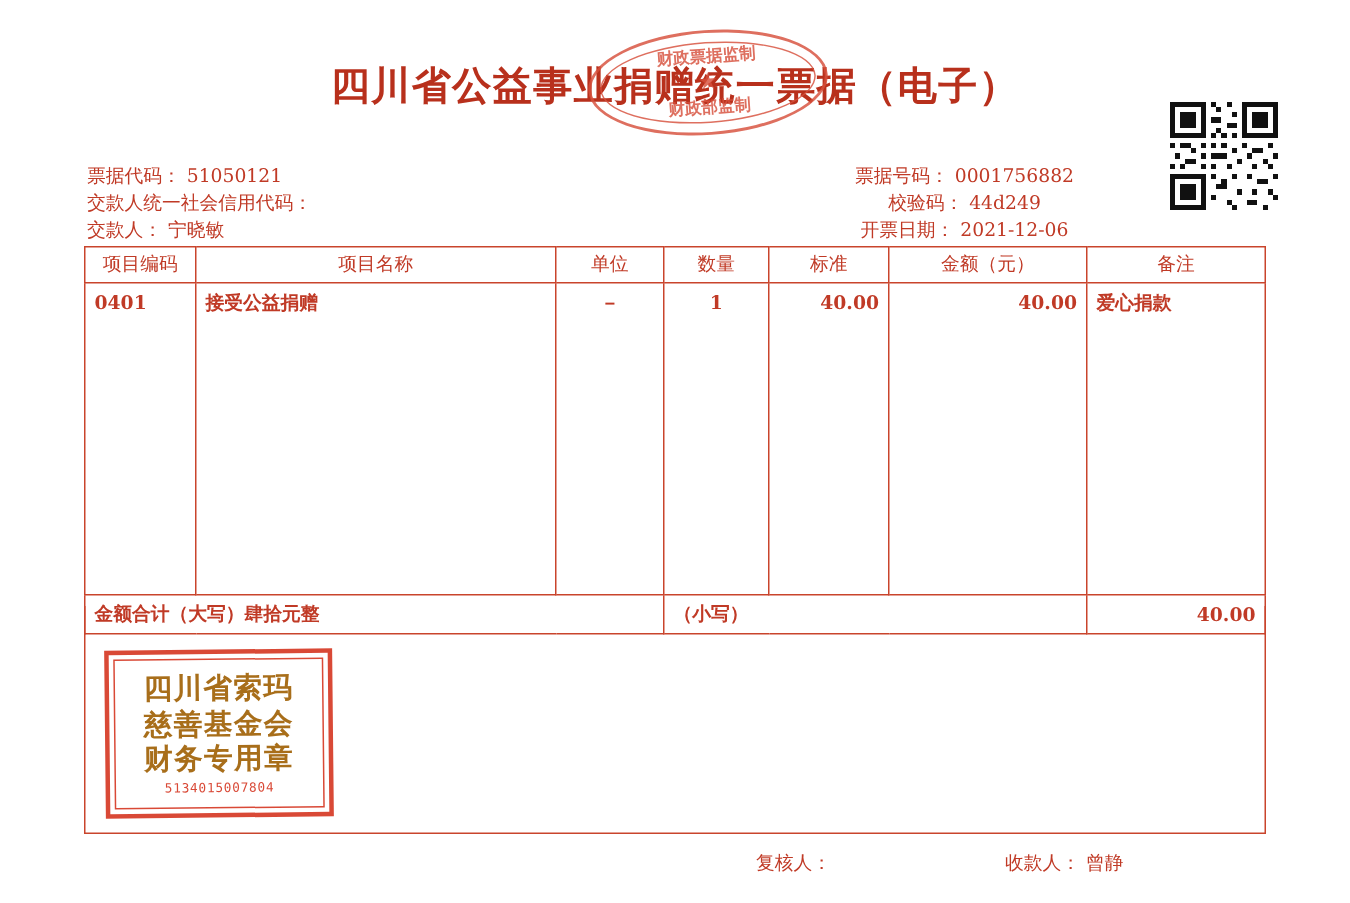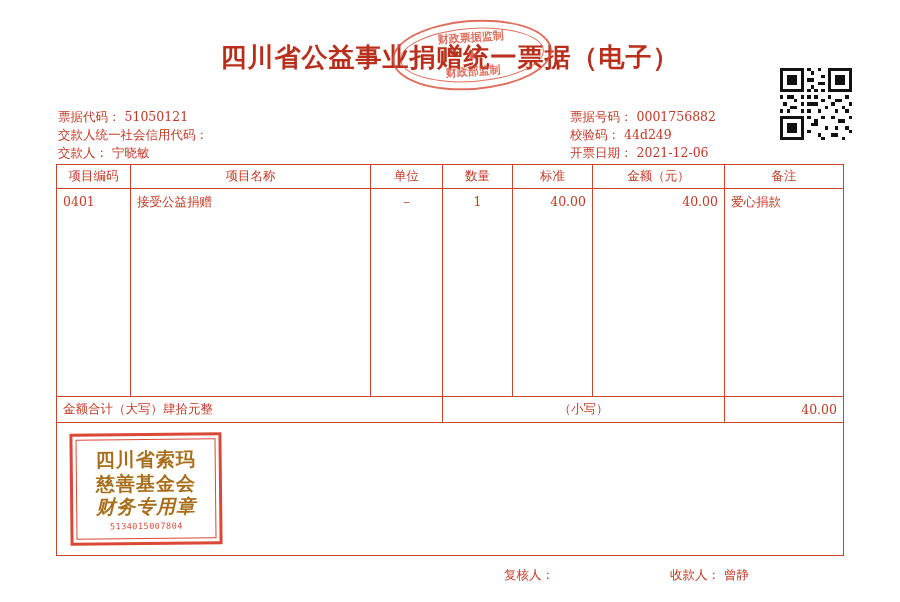--- a/index.html
+++ b/index.html
@@ -88,37 +88,37 @@
 
   
   .meta {
     position: absolute;
     font-size: 12.5px;
     line-height: 18px;
     white-space: nowrap;
     font-family: "DejaVu Serif", serif;
   }
   .meta-left { left: 58px; top: 108px; }
-  .meta-right { left: 570px; top: 108px; }
+  .meta-right { left: 570px; top: 108px; text-align: center; }
   .meta .row { height: 18px; }
   .meta .lbl { }
   .meta .val { }
 
   
   .tbl {
     position: absolute;
     left: 56px; top: 164px;
     width: 788px;
     border-collapse: collapse;
     font-family: "DejaVu Serif", serif;
   }
   .tbl td, .tbl th {
     border: 1px solid #c9442c;
     font-size: 12.5px;
-    font-weight: normal;
+    font-weight: bold;
     padding: 0 6px;
     color: #c03a26;
   }
   .tbl thead th {
     height: 24px;
     text-align: center;
     font-weight: normal;
   }
   .tbl tbody td {
     height: 208px;
@@ -132,21 +132,21 @@
   .c-std    { width: 80px; text-align: right; padding-right: 10px; }
   .c-amt    { width: 132px; text-align: right; padding-right: 10px; }
   .c-note   { }
 
   .total-row td {
     height: 26px !important;
     vertical-align: middle !important;
     padding-top: 0 !important;
   }
   .total-left { position: relative; }
-  .total-mid { text-align: center; }
+  .total-mid { }
   .total-amt { text-align: right; padding-right: 10px; }
 
   
   .stamp-area {
     position: absolute;
     left: 56px; top: 404px;
     width: 788px; height: 152px;
     border-left: 1px solid #c9442c;
     border-right: 1px solid #c9442c;
     border-bottom: 1px solid #c9442c;
@@ -172,21 +172,21 @@
   }
   .square-stamp .l1, .square-stamp .l2, .square-stamp .l3 {
     color: #a16207;
     font-weight: bold;
     font-family: "DejaVu Serif", serif;
     letter-spacing: 1px;
     line-height: 1.1;
   }
   .square-stamp .l1 { font-size: 19px; margin-top: 2px; }
   .square-stamp .l2 { font-size: 19px; margin-top: 3px; }
-  .square-stamp .l3 { font-size: 19px; margin-top: 3px; font-style: italic; }
+  .square-stamp .l3 { font-size: 19px; margin-top: 3px; }
   .square-stamp .l4 {
     font-size: 8.5px;
     color: #d63a26;
     margin-top: 4px;
     letter-spacing: .5px;
     font-family: "DejaVu Sans Mono", monospace;
   }
 
   
   .footer {

